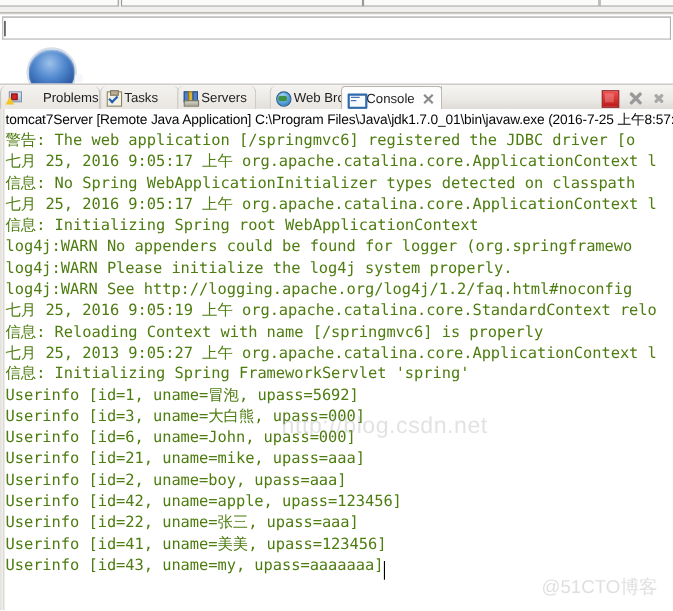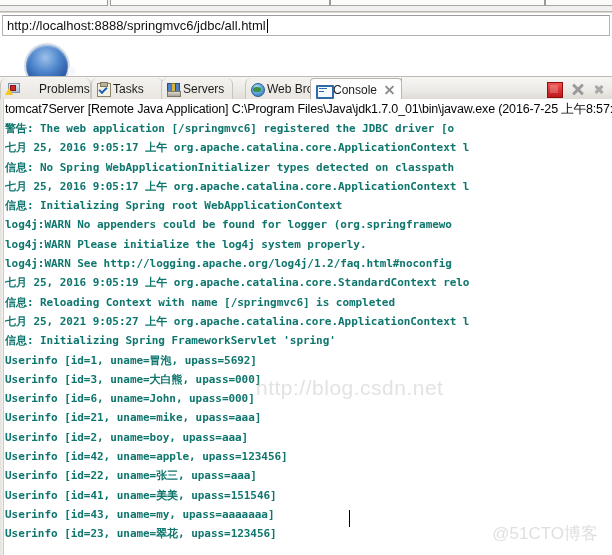--- a/index.html
+++ b/index.html
@@ -316,26 +316,25 @@
     padding: 2px 0 1px 0;
     letter-spacing: -0.15px;
   }
   #console-log {
     margin: 0;
     padding: 0;
     list-style: none;
   }
   .logline {
     font-family: "DejaVu Sans Mono", monospace;
-    font-size: 11px;
+    font-size: 14px;
     line-height: 19.3px;
     white-space: pre;
-    color: #0f766e;
+    color: #4d7c0f;
     letter-spacing: -0.05px;
-    font-weight: bold;
   }
 
   #caret-marker {
     position: absolute;
     left: 349px; top: 411px;
     width: 1px; height: 17px;
     background: #000;
   }
 
   
@@ -364,21 +363,20 @@
 
 <div id="browser-chrome">
   <div class="tabstrip-tab" id="tab-a"></div>
   <div class="tabstrip-tab" id="tab-b"></div>
   <div class="tabstrip-tab" id="tab-c"></div>
   <div class="tabstrip-tab" id="tab-d"></div>
   <div id="chrome-bottom-rule"></div>
 </div>
 
 <div id="addressbar">
-  <span id="url-text" title="http://localhost:8888/springmvc6/jdbc/all.html">http://localhost:8888/springmvc6/jdbc/all.html</span>
   <span id="url-caret"></span>
 </div>
 
 <div id="page-area">
   <div id="page-logo">
     <div id="page-logo-dot"></div>
   </div>
   <div id="page-heading">三月八日女神节</div>
 </div>
 
@@ -457,33 +455,32 @@
     <div id="console-log">
         <div class="logline">警告: The web application [/springmvc6] registered the JDBC driver [o</div>
         <div class="logline">七月 25, 2016 9:05:17 上午 org.apache.catalina.core.ApplicationContext l</div>
         <div class="logline">信息: No Spring WebApplicationInitializer types detected on classpath</div>
         <div class="logline">七月 25, 2016 9:05:17 上午 org.apache.catalina.core.ApplicationContext l</div>
         <div class="logline">信息: Initializing Spring root WebApplicationContext</div>
         <div class="logline">log4j:WARN No appenders could be found for logger (org.springframewo</div>
         <div class="logline">log4j:WARN Please initialize the log4j system properly.</div>
         <div class="logline">log4j:WARN See http://logging.apache.org/log4j/1.2/faq.html#noconfig</div>
         <div class="logline">七月 25, 2016 9:05:19 上午 org.apache.catalina.core.StandardContext relo</div>
-        <div class="logline">信息: Reloading Context with name [/springmvc6] is completed</div>
-        <div class="logline">七月 25, 2021 9:05:27 上午 org.apache.catalina.core.ApplicationContext l</div>
+        <div class="logline">信息: Reloading Context with name [/springmvc6] is properly</div>
+        <div class="logline">七月 25, 2013 9:05:27 上午 org.apache.catalina.core.ApplicationContext l</div>
         <div class="logline">信息: Initializing Spring FrameworkServlet 'spring'</div>
         <div class="logline">Userinfo [id=1, uname=冒泡, upass=5692]</div>
         <div class="logline">Userinfo [id=3, uname=大白熊, upass=000]</div>
         <div class="logline">Userinfo [id=6, uname=John, upass=000]</div>
         <div class="logline">Userinfo [id=21, uname=mike, upass=aaa]</div>
         <div class="logline">Userinfo [id=2, uname=boy, upass=aaa]</div>
         <div class="logline">Userinfo [id=42, uname=apple, upass=123456]</div>
         <div class="logline">Userinfo [id=22, uname=张三, upass=aaa]</div>
-        <div class="logline">Userinfo [id=41, uname=美美, upass=151546]</div>
+        <div class="logline">Userinfo [id=41, uname=美美, upass=123456]</div>
         <div class="logline">Userinfo [id=43, uname=my, upass=aaaaaaa]</div>
-        <div class="logline">Userinfo [id=23, uname=翠花, upass=123456]</div>
       </div>
   </div>
 
   <div id="caret-marker"></div>
 
   <div id="wm-csdn">http://blog.csdn.net</div>
   <div id="wm-51cto">@51CTO博客</div>
 </div>
 
 </body></html>

